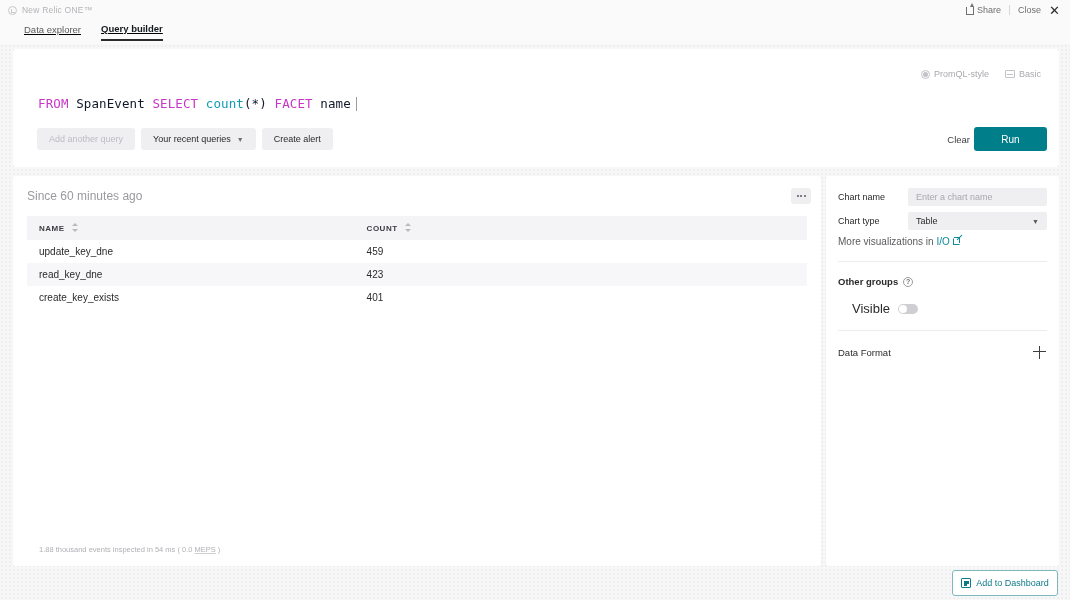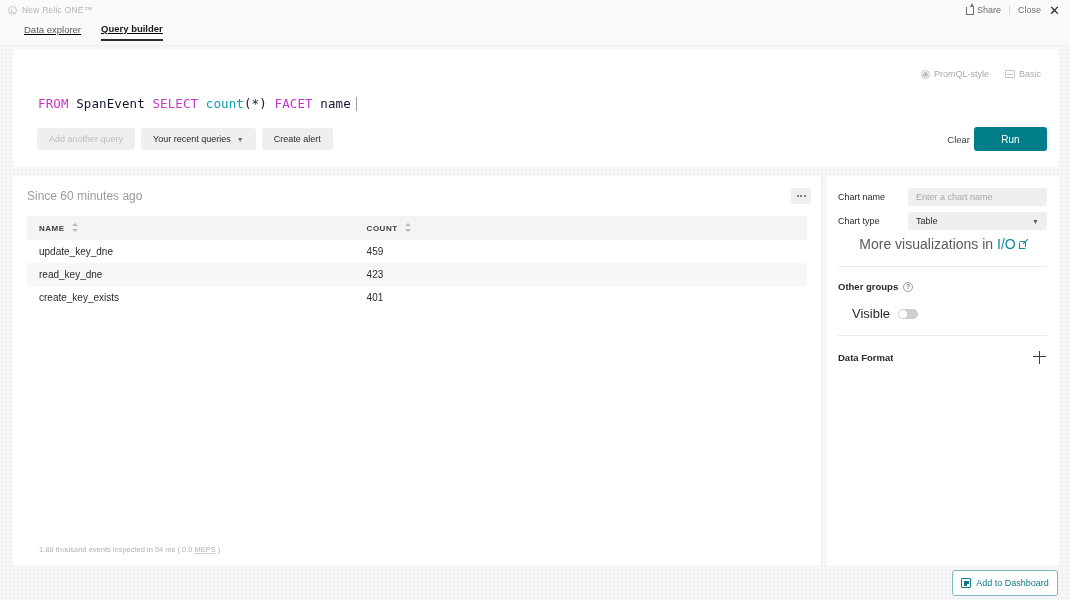--- a/index.html
+++ b/index.html
@@ -308,22 +308,22 @@
     color: #2a2a2c;
     padding: 0 8px;
     display: flex;
     align-items: center;
   }
   input.field-ctl::placeholder { color: #a9a9ae; }
   .select-ctl { justify-content: space-between; cursor: pointer; }
   .select-ctl .chev { font-size: 7px; color: #5a5b5e; }
 
   .more-vis {
-    text-align: center;
-    font-size: 14px;
+    text-align: left;
+    font-size: 10px;
     color: #5a5b5e;
     margin-top: 6px;
   }
   .more-vis .io { color: #0e8a9b; }
   .ext-ico {
     display: inline-block;
     width: 7px; height: 7px;
     border: 1px solid #0e8a9b;
     border-top-color: transparent;
     border-right-color: transparent;
@@ -394,21 +394,21 @@
     width: 8px; height: 8px;
     border-radius: 50%;
     background: #fff;
   }
 
   .section-row {
     display: flex;
     align-items: center;
     margin-top: 14px;
   }
-  .section-title { font-size: 9.5px; font-weight: 700; color: #2a2a2c; }
+  .section-title { font-size: 9.5px; font-weight: 400; color: #2a2a2c; }
   .plus-btn {
     margin-left: auto;
     width: 14px; height: 14px;
     position: relative;
     cursor: pointer;
     background: none; border: none;
   }
   .plus-btn::before, .plus-btn::after {
     content:""; position:absolute; background:#3c3d40;
   }

